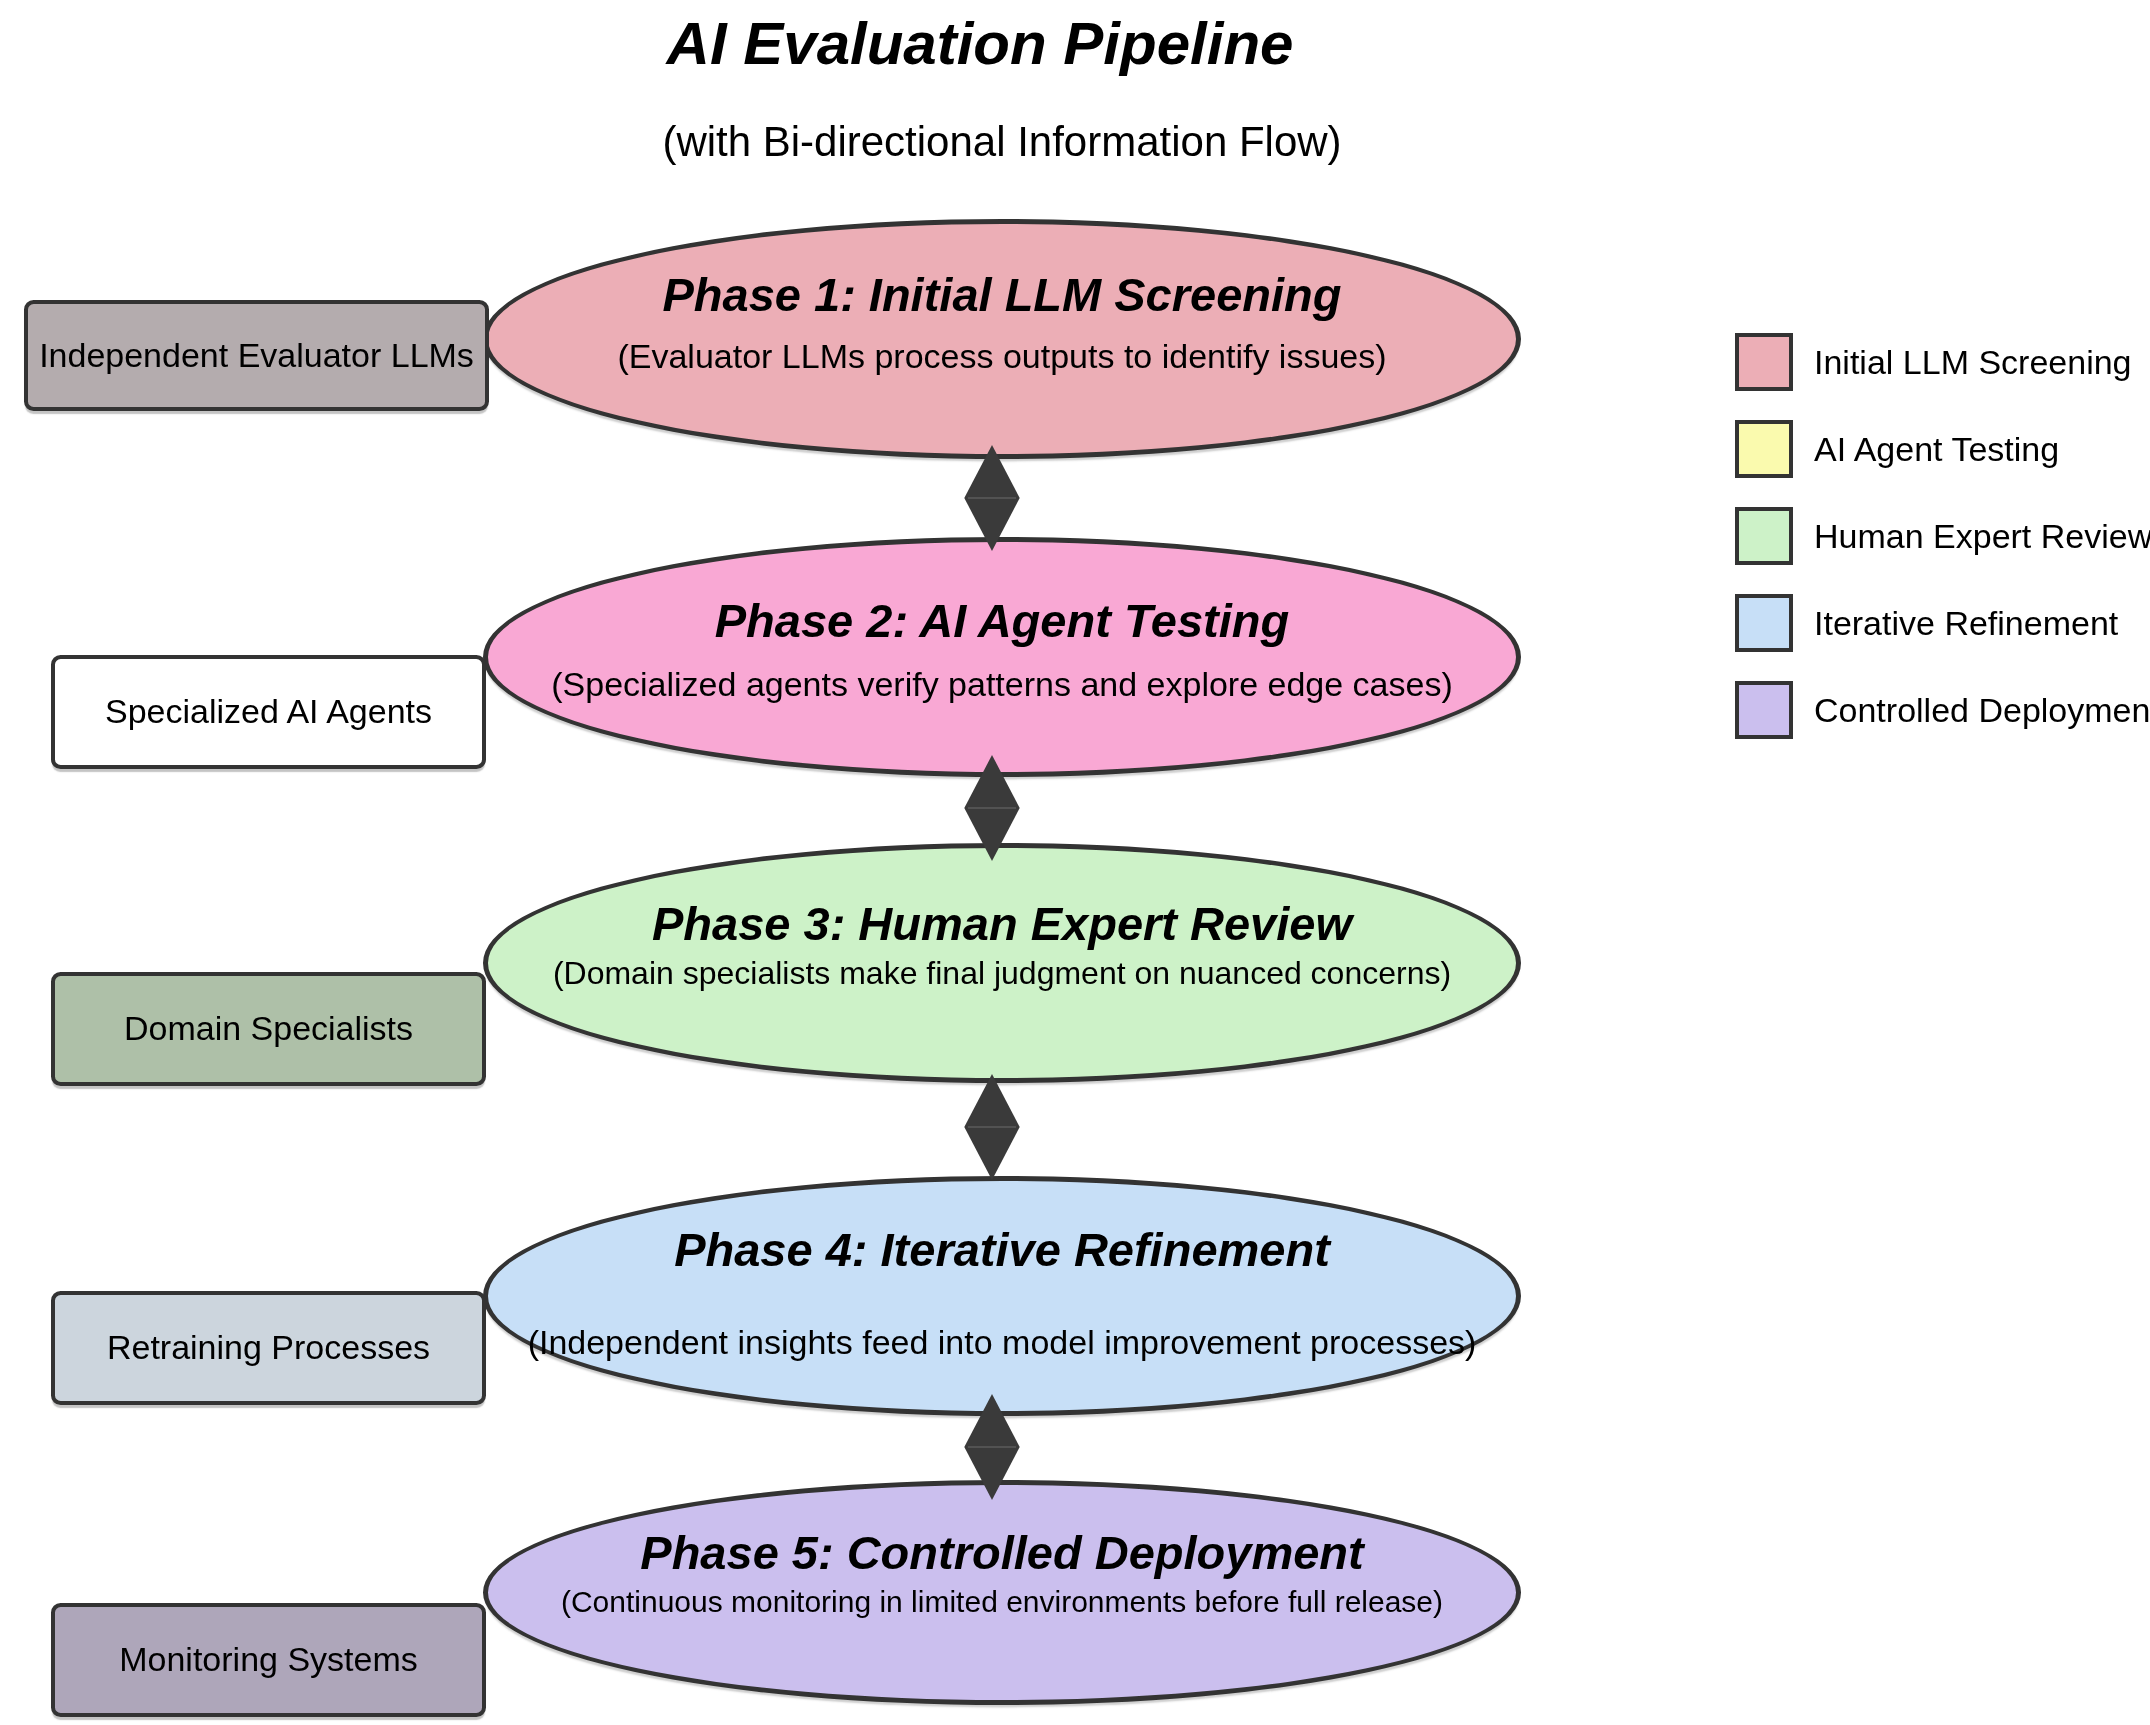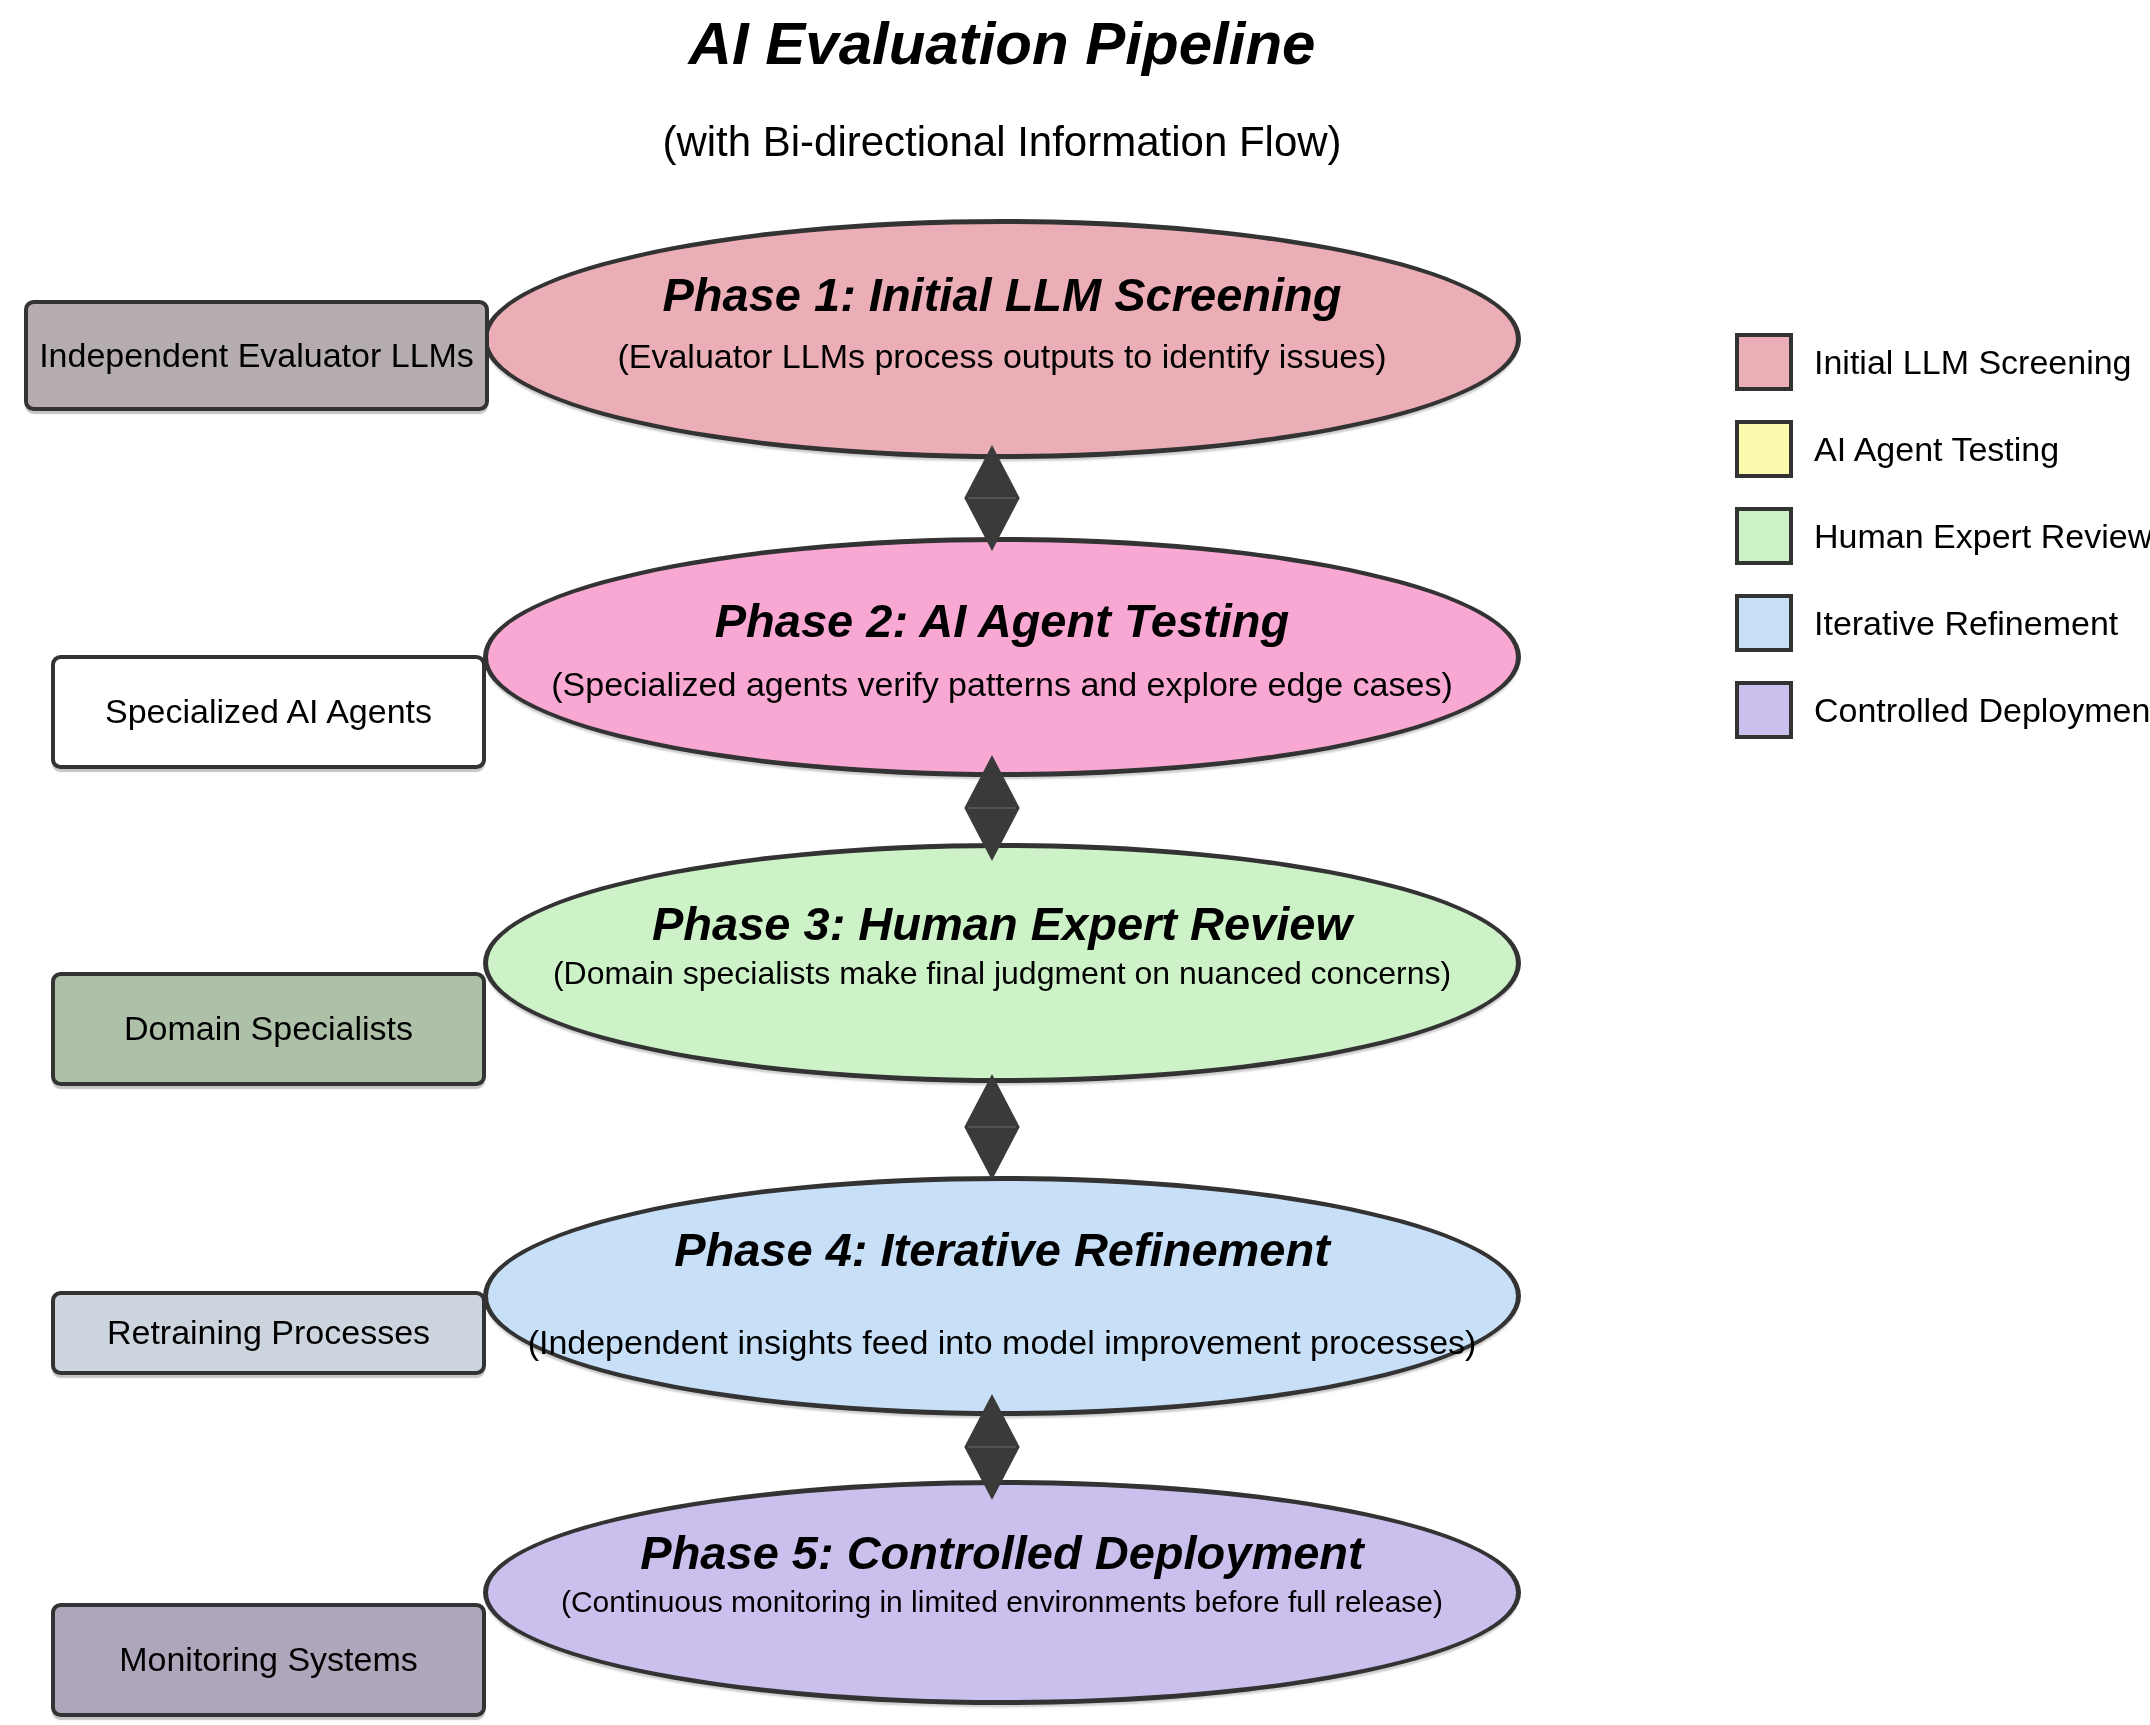--- a/index.html
+++ b/index.html
@@ -7,21 +7,21 @@
     width: 2151px; height: 1725px;
     position: relative;
     background: #ffffff;
     overflow: hidden;
     font-family: "Liberation Sans", sans-serif;
     color: #000;
   }
 
   
   .page-title {
-    position: absolute; left: 402px; top: 10.8px; width: 1200px;
+    position: absolute; left: 380px; top: 10.8px; width: 1200px;
     text-align: center;
     font-size: 60px; font-weight: bold; font-style: italic;
     line-height: 1.1;
   }
   .page-subtitle {
     position: absolute; left: 402px; top: 119px; width: 1200px;
     text-align: center;
     font-size: 42px; line-height: 1.1;
   }
 
@@ -66,21 +66,21 @@
     border: 4.2px solid #333333; border-radius: 9.6px;
     box-sizing: border-box;
     display: flex; align-items: center; justify-content: center;
     text-align: center;
     font-size: 34px; line-height: 1.1; white-space: nowrap;
     box-shadow: 0 3.6px 1.2px -1.2px rgba(60,60,60,0.3);
   }
   .b1 { left: 24px; top: 300px;  width: 465px; height: 111px; }
   .b2 { left: 51px; top: 655px; width: 435px; height: 114px; }
   .b3 { left: 51px; top: 972px; width: 435px; height: 114px; }
-  .b4 { left: 51px; top: 1291px; width: 435px; height: 84px; }
+  .b4 { left: 51px; top: 1291px; width: 435px; height: 114px; }
   .b5 { left: 51px; top: 1603px; width: 435px; height: 114px; }
 
   
   .legend {
     position: absolute; left: 1704px; top: 333px;
     display: flex; flex-direction: column;
   }
   .legend-item {
     display: flex; align-items: center;
     margin-bottom: 29px; height: 58px; padding-left: 31px;

